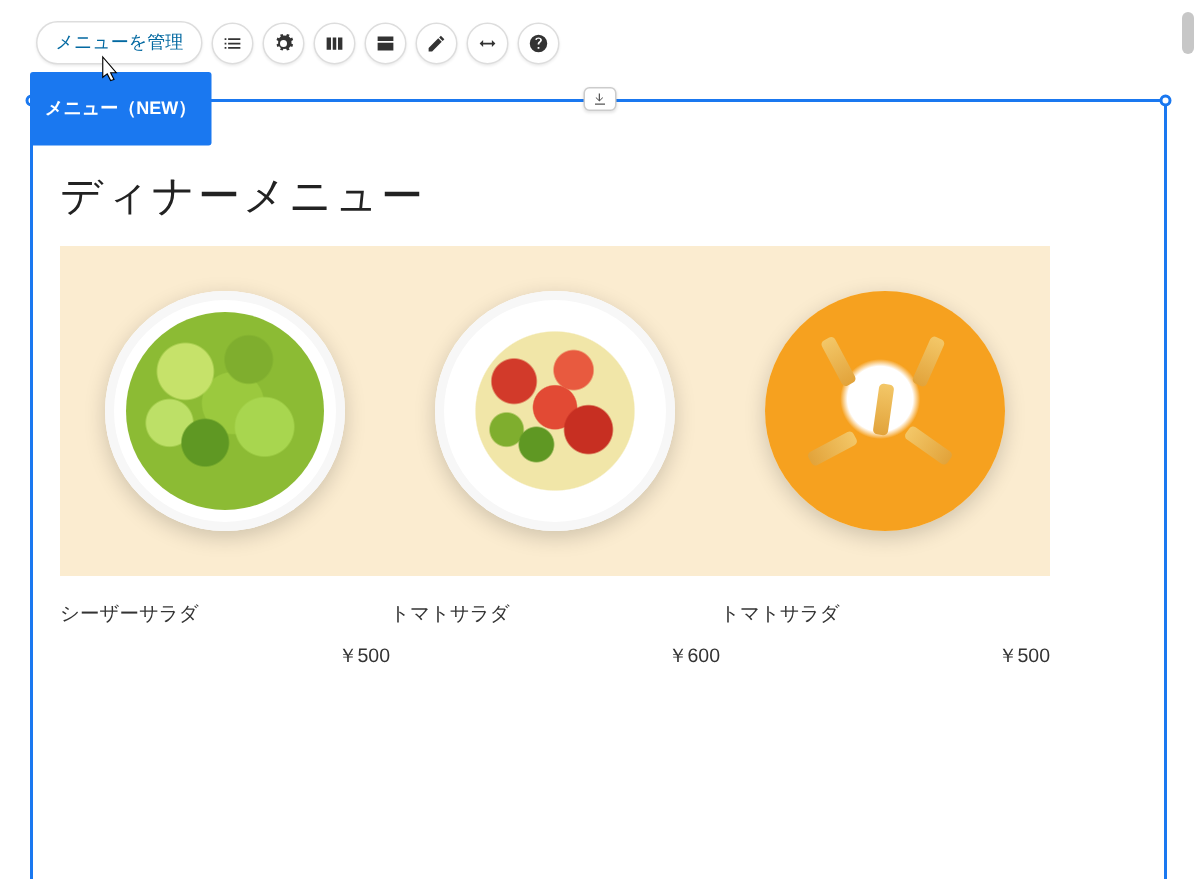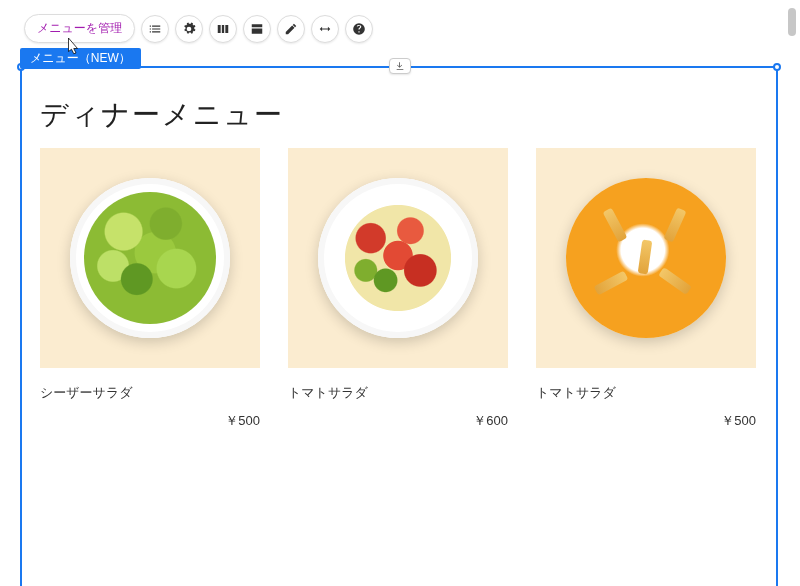--- a/index.html
+++ b/index.html
@@ -18,21 +18,21 @@
     gap: 6px;
     align-items: center;
     z-index: 5;
   }
   .pill-btn {
     background: #fff;
     border: 1px solid #ddd;
     border-radius: 16px;
     font-size: 12px;
     padding: 5px 12px;
-    color: #a21caf;
+    color: #0369a1;
     box-shadow: 0 1px 2px rgba(0,0,0,0.08);
     cursor: pointer;
   }
   .icon-btn {
     width: 28px; height: 28px;
     border-radius: 50%;
     background: #fff;
     border: 1px solid #ddd;
     box-shadow: 0 1px 2px rgba(0,0,0,0.08);
     display: flex; align-items: center; justify-content: center;
@@ -43,23 +43,24 @@
   .cursor {
     position: absolute; top: 36px; left: 64px; z-index: 6;
     width: 18px; height: 22px;
   }
   .tab-chip {
     position: absolute;
     top: 48px; left: 20px;
     background: #1a78f0;
     color: #fff;
     font-size: 12px;
-    padding: 2px 10px;
+    padding: 16px 10px;
     z-index: 4;
     border-radius: 2px;
+    font-weight: bold;
   }
   .selection-frame {
     position: absolute;
     top: 66px; left: 20px; right: 22px; bottom: -30px;
     border: 2px solid #1a78f0;
     background: #fff;
   }
   .handle {
     position: absolute;
     width: 8px; height: 8px;
@@ -77,21 +78,21 @@
     border: 1px solid #ccc;
     border-radius: 4px;
     display: flex; align-items: center; justify-content: center;
     font-size: 10px; color: #555;
     z-index: 5;
     box-shadow: 0 1px 2px rgba(0,0,0,0.1);
   }
   .content {
     position: absolute;
     top: 66px; left: 20px; right: 22px; bottom: 0;
-    padding: 30px 20px 10px 20px;
+    padding: 46px 20px 10px 20px;
     overflow: hidden;
   }
   .title {
     font-size: 28px;
     font-weight: 400;
     color: #222;
     letter-spacing: 2px;
     margin-bottom: 14px;
   }
   .subtitle {
@@ -99,21 +100,20 @@
     color: #8a8a8a;
     margin-bottom: 38px;
   }
   .section-h {
     font-size: 19px;
     color: #222;
     margin-bottom: 18px;
   }
   .grid {
     display: flex;
-    gap: 28px;
   }
   .card { width: 220px; }
   .card-img {
     width: 220px; height: 220px;
     background: #fbecd0;
     display: flex; align-items: center; justify-content: center;
     position: relative;
   }
   .plate {
     width: 160px; height: 160px;

